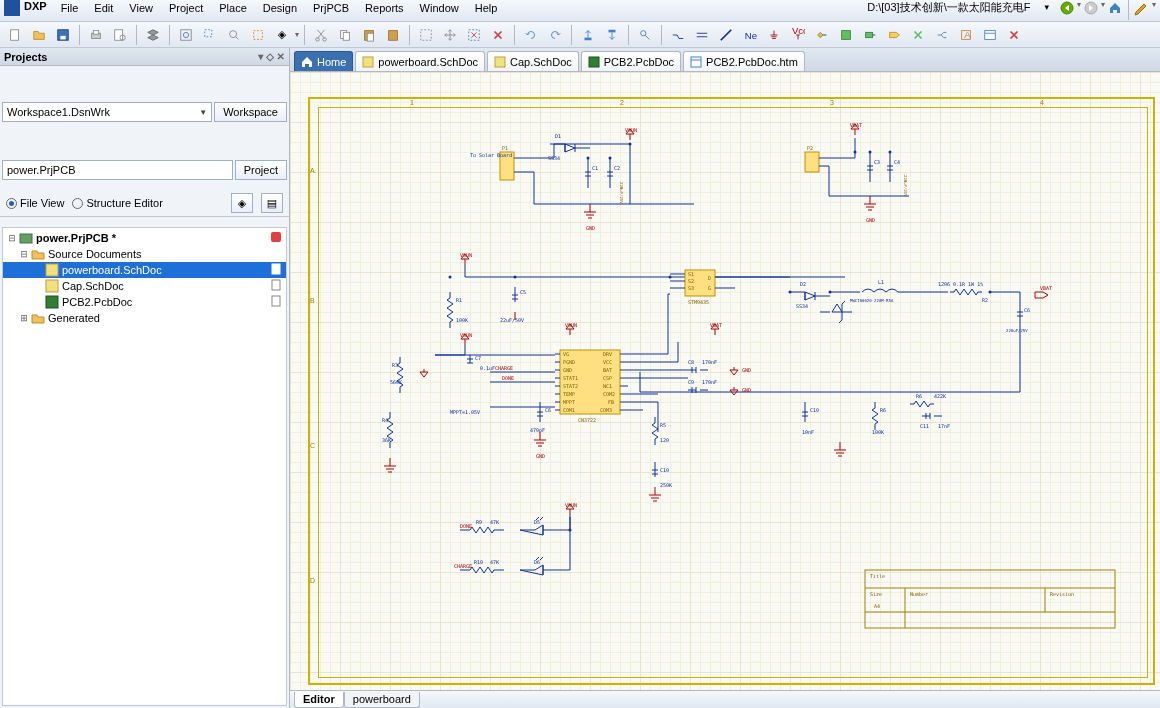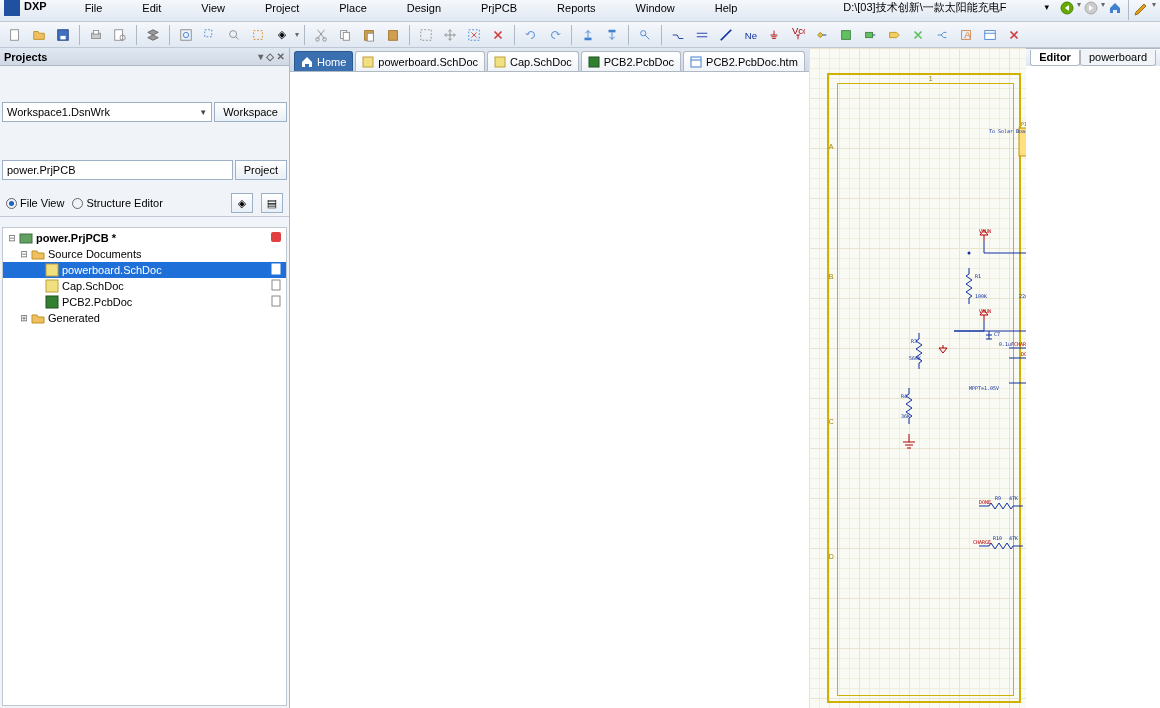--- a/index.html
+++ b/index.html
@@ -1,20 +1,20 @@
 <!DOCTYPE html>
 <html><head>
 <meta charset="utf-8">
 <style>
 * { box-sizing: border-box; margin: 0; padding: 0; font-family: Tahoma, sans-serif; font-size: 11px; }
 body { width: 1160px; height: 708px; background: #e8eff5; overflow: hidden; display: flex; flex-direction: column; }
 .menubar { height: 22px; background: linear-gradient(#f5f8fc,#e0e8f2); display: flex; padding: 0 4px; border-bottom: 1px solid #c0c8d4; }
 .menubar .logo { width: 16px; height: 16px; background: #2050a0; margin-right: 2px; display: inline-block; }
 .menubar .dxp { font-weight: bold; margin: 0 6px 0 2px; }
-.menubar .mitem { padding: 2px 8px; cursor: pointer; margin-left: 24px; }
+.menubar .mitem { padding: 2px 8px; cursor: pointer; }
 .menubar .path { margin-left: auto; color: #000; font-size: 11px; margin-right: 6px; }
 .menubar .ticon { width: 16px; height: 16px; margin: 0 2px; display: inline-block; }
 .menubar .ticon svg { width:16px; height:16px; }
 .toolbar { height: 26px; background: linear-gradient(#f5f8fc,#e0e8f2); display: flex; align-items: center; padding: 2px 4px; border-bottom: 1px solid #c0c8d4; gap: 2px; }
 .tbtn { width: 22px; height: 22px; display: flex; align-items: center; justify-content: center; cursor: pointer; border: 1px solid transparent; }
 .tsep { width: 1px; height: 20px; background: #b0b8c4; margin: 0 3px; }
 .main { flex: 1; display: flex; overflow: hidden; }
 .leftpanel { width: 290px; background: #f0f4f8; display: flex; flex-direction: column; border-right: 1px solid #b0b8c4; gap: 8px; }
 .panelhdr { height: 18px; background: linear-gradient(#e0e8f2,#d0d8e4); border-bottom: 1px solid #b0b8c4; padding: 1px 4px; font-weight: bold; display:flex; align-items:center; }
 .panelhdr .controls { margin-left:auto; font-size:10px; color:#666; }
@@ -28,21 +28,21 @@
 .radio .r.on::after { content:''; width:5px; height:5px; background:#2060c0; border-radius:50%;}
 .viewopts .spacer { flex:1; }
 .iconbtn { width:22px; height:20px; border:1px solid #9cb0c8; background:linear-gradient(#fff,#e8eff5); display:flex; align-items:center; justify-content:center; cursor:pointer;}
 .tree { flex:1; background:#fff; border:1px solid #c0c8d4; margin:2px; overflow:auto; padding:2px 0;}
 .trow { display:flex; align-items:center; height:16px; padding:0 2px; cursor:pointer;}
 .trow.sel { background:#1f6fd8; color:#fff; }
 .trow .tw { width:14px; text-align:center; font-size:9px; color:#666; cursor:pointer;}
 .trow .ticon2 { width:14px; height:14px; margin-right:3px; display:inline-flex; align-items:center; justify-content:center; }
 .trow .docicon { margin-left:auto; width:14px; height:14px; }
 .ind1 { padding-left:14px; } .ind2 { padding-left:28px; }
-.rightarea { flex:1; display:flex; flex-direction:row; background:#fff; }
+.rightarea { flex:1; display:flex; flex-direction:column; background:#fff; }
 .doctabs { height:24px; background:linear-gradient(#e0e8f2,#d0d8e4); display:flex; align-items:flex-end; padding:2px 4px 0; gap:2px; border-bottom:1px solid #b0b8c4;}
 .doctab { height:20px; background:linear-gradient(#fff,#f0f4f8); border:1px solid #b0b8c4; border-bottom:none; border-radius:3px 3px 0 0; padding:2px 6px; display:flex; align-items:center; gap:4px; cursor:pointer;}
 .doctab.home { background:#3a70b0; color:#fff; border-color:#2a5890;}
 .doctab .di { width:12px; height:12px; }
 .canvas { flex:1; background:#fafaf5; position:relative; overflow:hidden; }
 .grid { position:absolute; inset:0; background-image:
   linear-gradient(#f0eee0 1px, transparent 1px),
   linear-gradient(90deg, #f0eee0 1px, transparent 1px);
   background-size: 10px 10px;
 }

